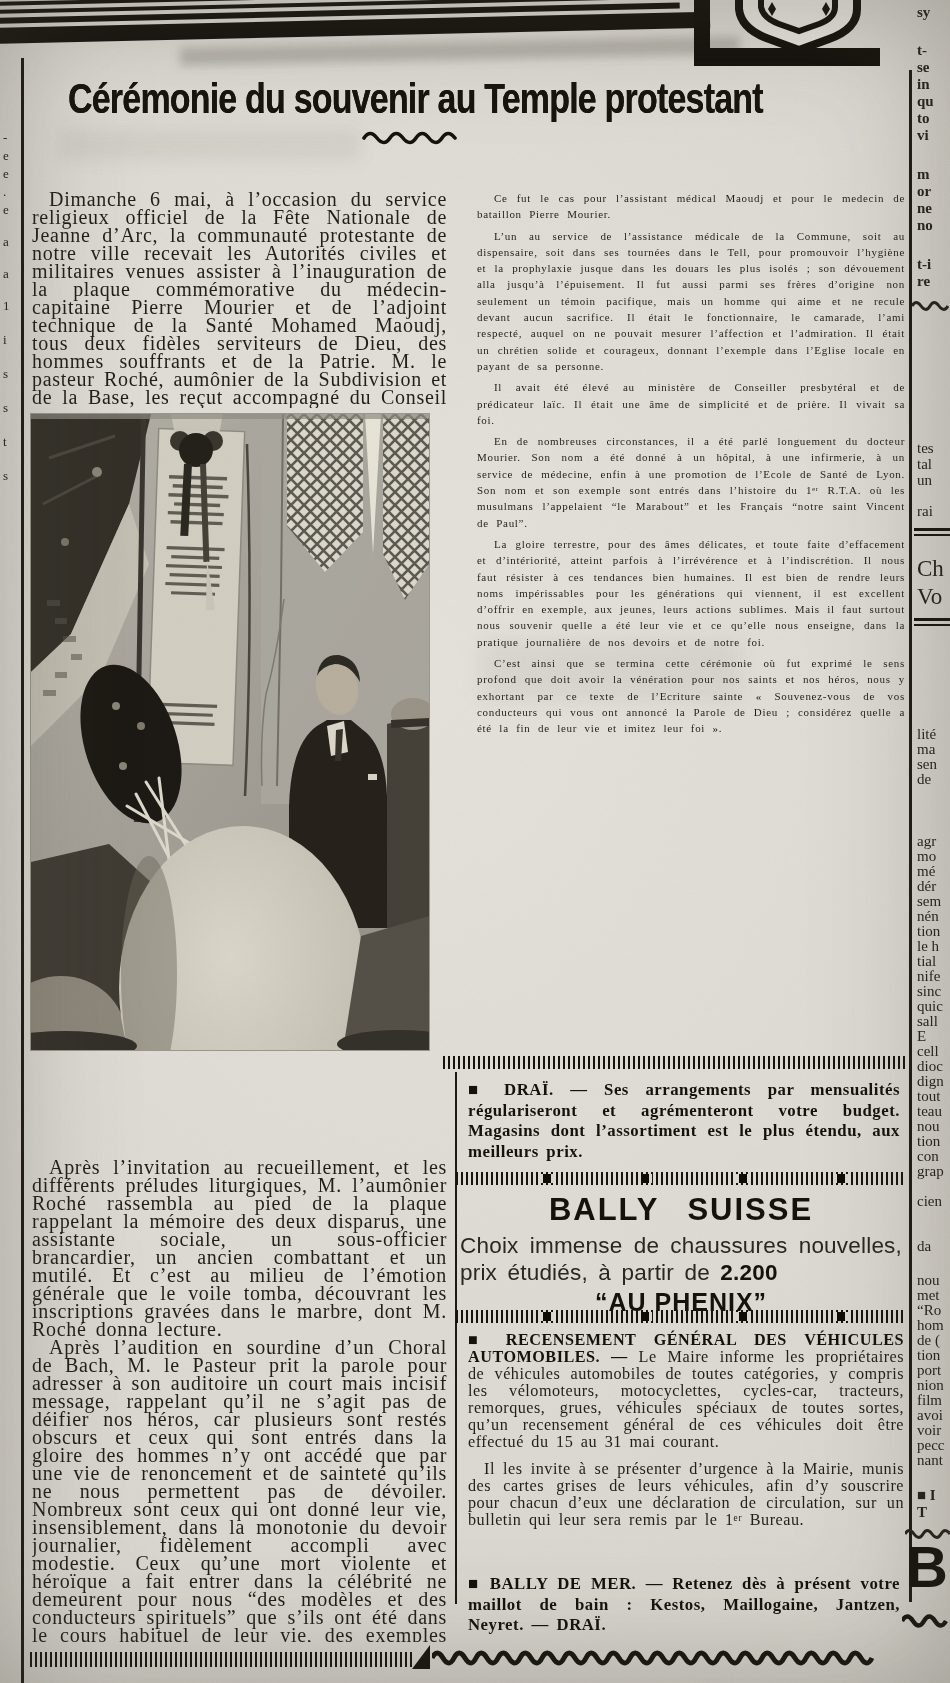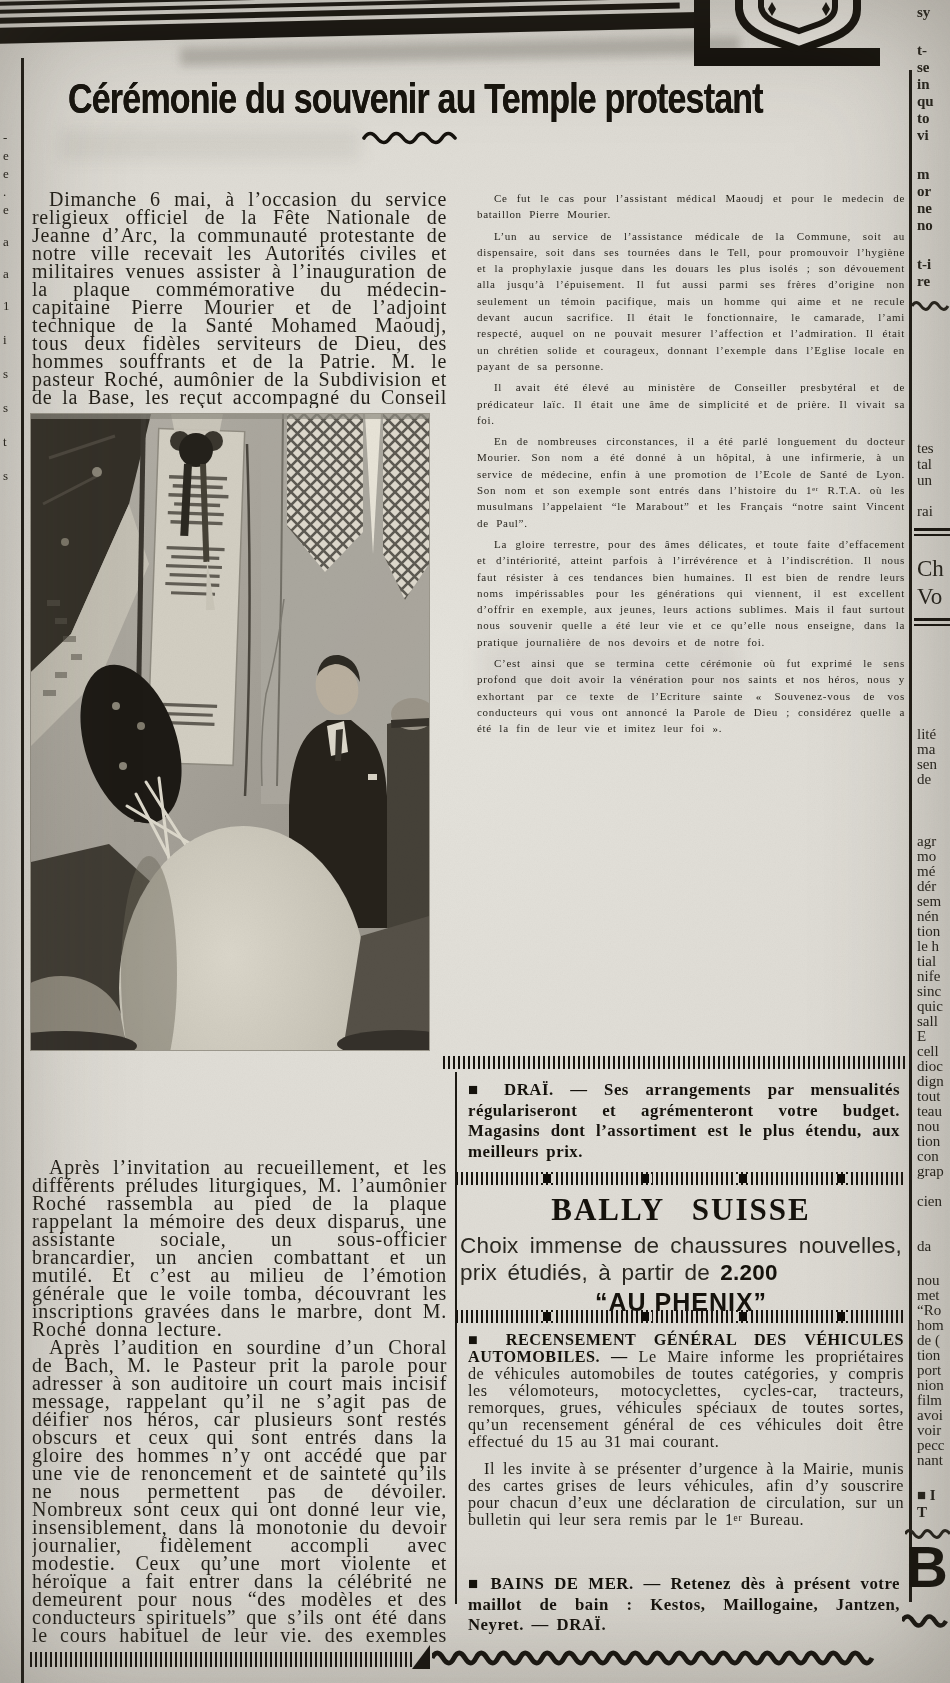--- a/index.html
+++ b/index.html
@@ -29,21 +29,21 @@
   
   .vrule{background:#1d1a14;}
   .hatch{background:repeating-linear-gradient(90deg,#16130e 0 2px,rgba(0,0,0,0) 2px 5px);}
   .hatch-d{background:repeating-linear-gradient(90deg,#16130e 0 2px,rgba(0,0,0,0) 2px 5px);}
   .hatch-d::after{content:"";position:absolute;top:2px;bottom:2px;left:0;right:0;
     background:repeating-linear-gradient(90deg,transparent 0 84px,#dcd9d2 84px 87px,#0f0c08 87px 95px,#dcd9d2 95px 98px);}
   .wedge{background:#16130e;clip-path:polygon(0 100%,100% 100%,100% 0);}
   
   .ad{font-size:16.8px;line-height:20.5px;letter-spacing:.5px;word-spacing:3px;text-align:justify;}
   .ad .b{font-weight:700;color:#15120c;}
-  .bally-title{font-family:Liberation Serif, serif;font-weight:700;font-size:31px;
+  .bally-title{font-family:Liberation Sans, sans-serif;font-weight:700;font-size:31px;
     letter-spacing:2px;word-spacing:18px;text-align:center;color:#15120c;}
   .bally-body{font-family:"Liberation Sans","DejaVu Sans",sans-serif;font-weight:400;font-size:22.5px;
     line-height:27px;letter-spacing:.2px;word-spacing:4px;text-align:justify;color:#2a2720;}
   .bally-store{font-family:"Liberation Sans","DejaVu Sans",sans-serif;font-weight:700;font-size:25px;
     letter-spacing:1px;text-align:center;color:#15120c;}
   
   .fragcol span{position:absolute;left:0;white-space:nowrap;font-size:15px;color:#24211a;}
   .bigfrag{font-family:"Liberation Sans","DejaVu Sans",sans-serif;font-weight:700;font-size:58px;color:#15120c;}
   .dbl{border-top:3px solid #16130e;border-bottom:2px solid #16130e;height:3px;}
   .smudge{pointer-events:none;}
@@ -255,21 +255,21 @@
     <p style="margin:0;">
       <span class="b">■</span>
       <span class="b">RECENSEMENT GÉNÉRAL DES VÉHICULES AUTOMOBILES. —</span>
       <span>Le Maire informe les propriétaires de véhicules automobiles de toutes catégories, y compris les vélomoteurs, motocyclettes, cycles-car, tracteurs, remorques, grues, véhicules spéciaux de toutes sortes, qu’un recensement général de ces véhicules doit être effectué du 15 au 31 mai courant.</span>
     </p>
     <p style="margin:10px 0 0 0;text-indent:16px;">Il les invite à se présenter d’urgence à la Mairie, munis des cartes grises de leurs véhicules, afin d’y souscrire pour chacun d’eux une déclaration de circulation, sur un bulletin qui leur sera remis par le 1ᵉʳ Bureau.</p>
   </div>
 
   <div class="abs ad" style="left:468px;top:1574px;width:432px;">
     <span class="b">■</span>
-    <span class="b">BAINS DE MER. —</span>
+    <span class="b">BALLY DE MER. —</span>
     <span class="b">Retenez dès à présent votre maillot de bain : Kestos, Maillogaine, Jantzen, Neyret. — DRAÏ.</span>
   </div>
 
   <svg class="abs" style="left:432px;top:1650px;" width="450" height="16" viewBox="0 0 450 16">
     <path d="M0,8 q5,-10 11,0 t11,0 t11,0 t11,0 t11,0 t11,0 t11,0 t11,0 t11,0 t11,0 t11,0 t11,0 t11,0 t11,0 t11,0 t11,0 t11,0 t11,0 t11,0 t11,0 t11,0 t11,0 t11,0 t11,0 t11,0 t11,0 t11,0 t11,0 t11,0 t11,0 t11,0 t11,0 t11,0 t11,0 t11,0 t11,0 t11,0 t11,0 t11,0 t11,0" fill="none" stroke="#16130e" stroke-width="5"></path>
   </svg>
   <svg class="abs" style="left:902px;top:1614px;" width="48" height="14" viewBox="0 0 48 14">
     <path d="M0,7 q5,-9 11,0 t11,0 t11,0 t11,0" fill="none" stroke="#16130e" stroke-width="4.5"></path>
   </svg>
 

